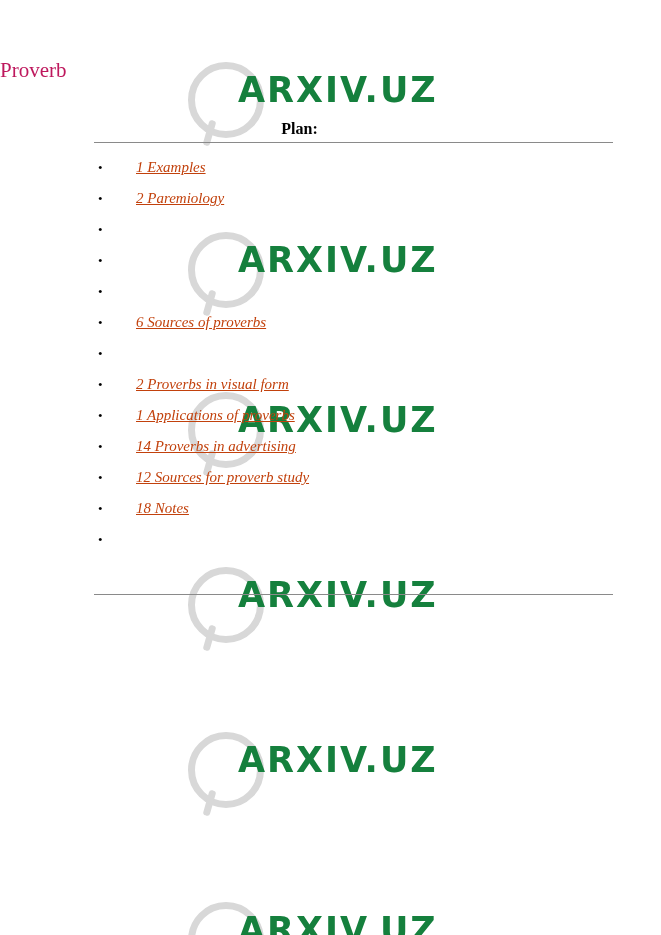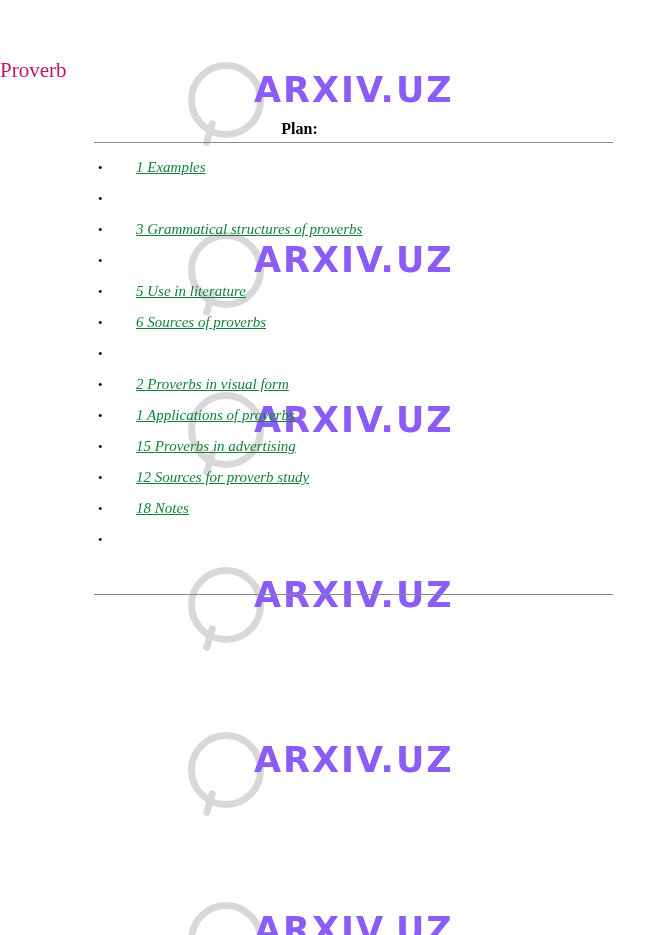--- a/index.html
+++ b/index.html
@@ -28,27 +28,27 @@
   }
   .wm-inner {
     position: absolute;
     left: 182px;
     top: 0;
     width: 300px;
     height: 120px;
   }
   .wm-text {
     position: absolute;
-    left: 72px;
+    left: 56px;
     top: 30px;
     font-family: "DejaVu Sans", sans-serif;
     font-weight: bold;
     font-size: 35px;
     letter-spacing: 2px;
-    color: #8b5cf6;
+    color: #15803d;
     white-space: nowrap;
   }
   .wm-circle {
     position: absolute;
     left: 6px;
     top: 22px;
     width: 62px;
     height: 62px;
     border: 7px solid #d8d8d8;
     border-radius: 50%;
@@ -126,21 +126,21 @@
     color: #000;
   }
   .toc-link {
     position: absolute;
     left: 42px;
     top: 0;
     font-size: 15px;
     font-style: italic;
     line-height: 31px;
     text-decoration: underline;
-    color: #15803d;
+    color: #c2410c;
     white-space: nowrap;
   }
 </style>
 </head>
 <body>
 
 <div id="watermark-layer">
     <div class="watermark" style="top: 40px;">
       <div class="wm-inner">
         <div class="wm-circle"></div>
@@ -192,50 +192,49 @@
 
   <div class="rule rule-top"></div>
 
   <ul class="toc" id="toc-list">
       <li class="toc-item">
         <span class="bullet">•</span>
         <a class="toc-link" href="#">1 Examples</a>
       </li>
       <li class="toc-item">
         <span class="bullet">•</span>
-      </li>
-      <li class="toc-item">
-        <span class="bullet">•</span>
-        <a class="toc-link" href="#">3 Grammatical structures of proverbs</a>
-      </li>
-      <li class="toc-item">
-        <span class="bullet">•</span>
-      </li>
-      <li class="toc-item">
-        <span class="bullet">•</span>
-        <a class="toc-link" href="#">5 Use in literature</a>
+        <a class="toc-link" href="#">2 Paremiology</a>
+      </li>
+      <li class="toc-item">
+        <span class="bullet">•</span>
+      </li>
+      <li class="toc-item">
+        <span class="bullet">•</span>
+      </li>
+      <li class="toc-item">
+        <span class="bullet">•</span>
       </li>
       <li class="toc-item">
         <span class="bullet">•</span>
         <a class="toc-link" href="#">6 Sources of proverbs</a>
       </li>
       <li class="toc-item">
         <span class="bullet">•</span>
       </li>
       <li class="toc-item">
         <span class="bullet">•</span>
         <a class="toc-link" href="#">2 Proverbs in visual form</a>
       </li>
       <li class="toc-item">
         <span class="bullet">•</span>
         <a class="toc-link" href="#">1 Applications of proverbs</a>
       </li>
       <li class="toc-item">
         <span class="bullet">•</span>
-        <a class="toc-link" href="#">15 Proverbs in advertising</a>
+        <a class="toc-link" href="#">14 Proverbs in advertising</a>
       </li>
       <li class="toc-item">
         <span class="bullet">•</span>
         <a class="toc-link" href="#">12 Sources for proverb study</a>
       </li>
       <li class="toc-item">
         <span class="bullet">•</span>
         <a class="toc-link" href="#">18 Notes</a>
       </li>
       <li class="toc-item">

